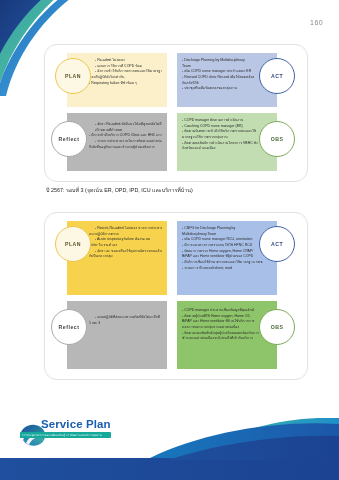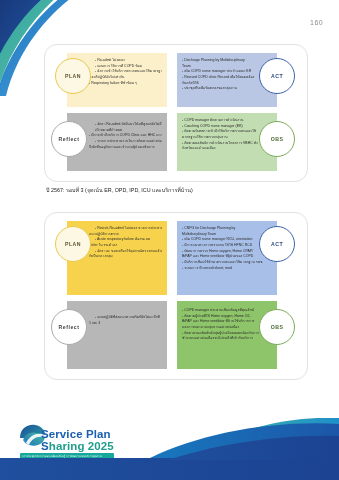--- a/index.html
+++ b/index.html
@@ -65,21 +65,21 @@
 
   
   .cap{
     position:absolute;left:46px;top:186px;
     font-size:5.4px;color:#1d1d1d;white-space:nowrap;
   }
 
   
   .logo{position:absolute;left:18px;bottom:26px;width:118px;height:36px;}
   .logo-badge{position:absolute;left:0;top:4px;width:30px;height:27px;}
-  .logo-txt{position:absolute;left:23px;top:11px;}
+  .logo-txt{position:absolute;left:23px;top:1px;}
   .logo-line{display:block;font-weight:700;letter-spacing:.1px;line-height:1.02;}
   .logo-l1{font-size:11.5px;}
   .logo-l2{font-size:11.5px;}
   .logo-cap{
     display:block;margin-top:1px;margin-left:-21px;
     background:#16a89b;color:#fff;font-size:2.6px;
     padding:1px 2px;border-radius:1px;white-space:nowrap;letter-spacing:.1px;
   }
   .big-s{color:#1a5fb0;}
   .w-blue{color:#1a5fb0;}
@@ -244,23 +244,20 @@
         </linearGradient>
       </defs>
       <path d="M2,16 C2,7 9,2 17,3 C24,4 28,9 27,15 C26,21 20,24 14,23 C9,22 6,19 6,16 Z" fill="url(#lg1)"></path>
       <path d="M5,18 C7,12 13,9 19,11 C24,12.5 26,16 25,19 C23,23 16,25 11,23 C8,22 6,20 5,18 Z" fill="url(#lg2)" opacity=".85"></path>
       <path d="M8,21 C12,13 20,10 27,13 L27,16 C21,13 14,16 11,23 Z" fill="#ffffff" opacity=".9"></path>
     </svg>
     <div class="logo-txt">
       <span class="logo-line logo-l1">
         <span class="big-s">S</span><span class="w-blue">ervice Plan</span>
       </span>
-      <span class="logo-line logo-l2">
-        <span class="big-s">S</span><span class="w-green">haring 2025</span>
-      </span>
       <span class="logo-cap">การประชุมวิชาการแลกเปลี่ยนเรียนรู้ การพัฒนาระบบบริการสุขภาพ</span>
     </div>
   </div>
 
   <svg class="corner-bottom" viewBox="0 0 339 62" preserveAspectRatio="none" aria-hidden="true">
     <defs>
       <linearGradient id="bTeal" x1="0" y1="0" x2="1" y2="0">
         <stop offset="0%" stop-color="#3fb8a0"></stop>
           <stop offset="100%" stop-color="#1f8fc9"></stop>
       </linearGradient>

